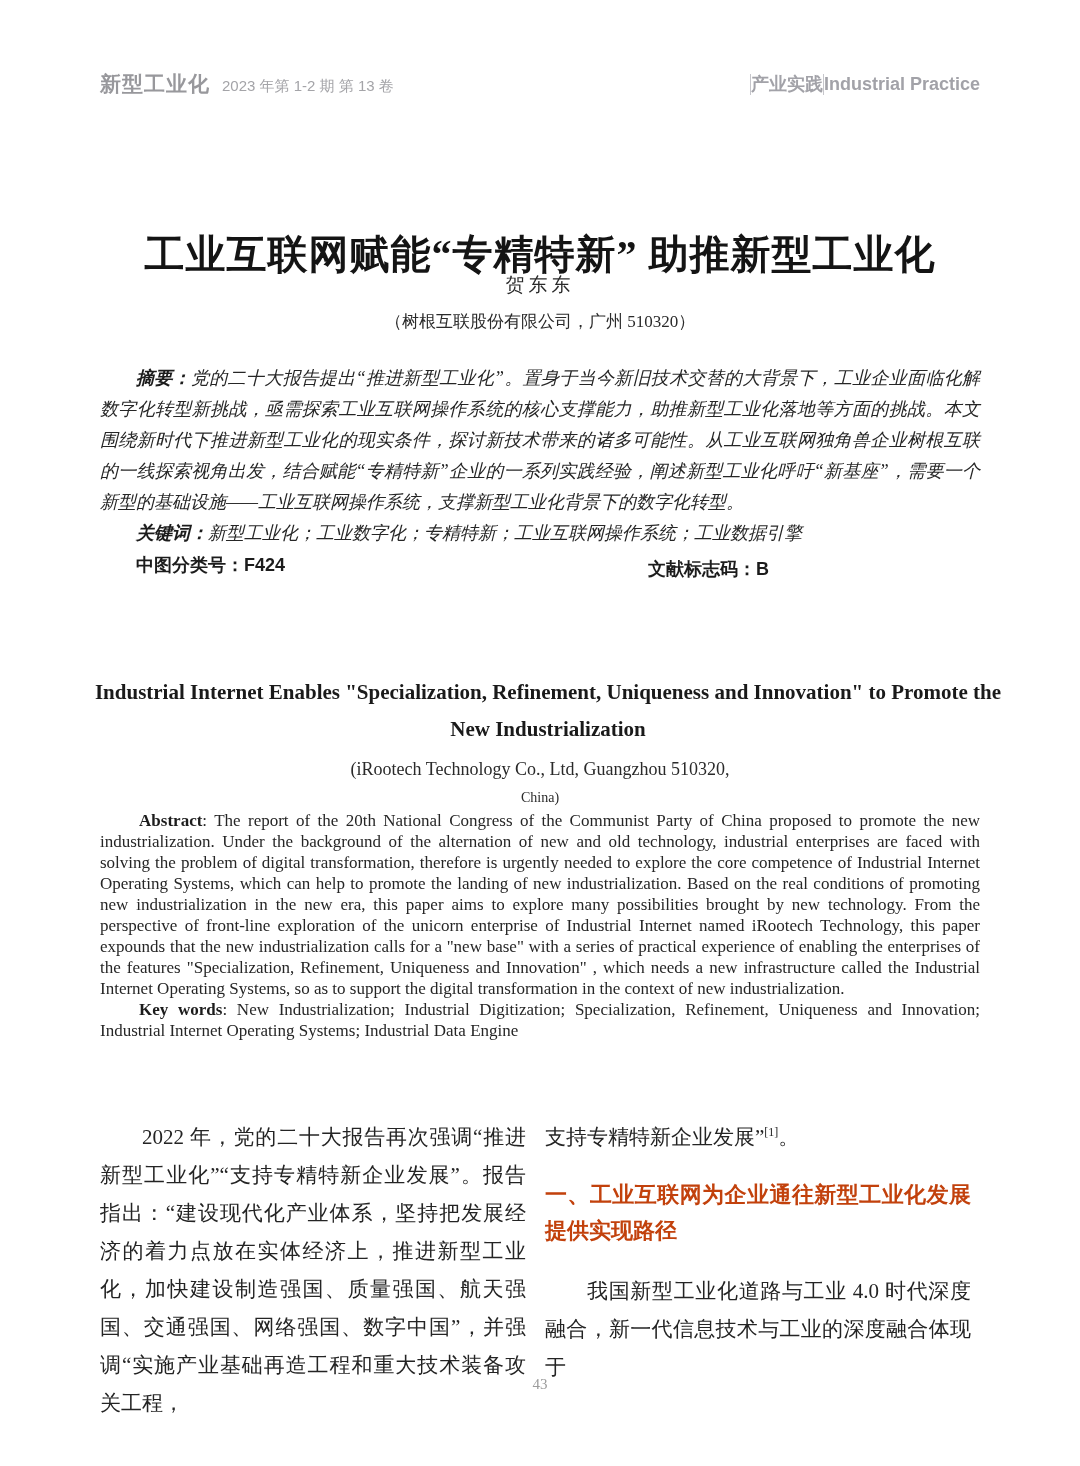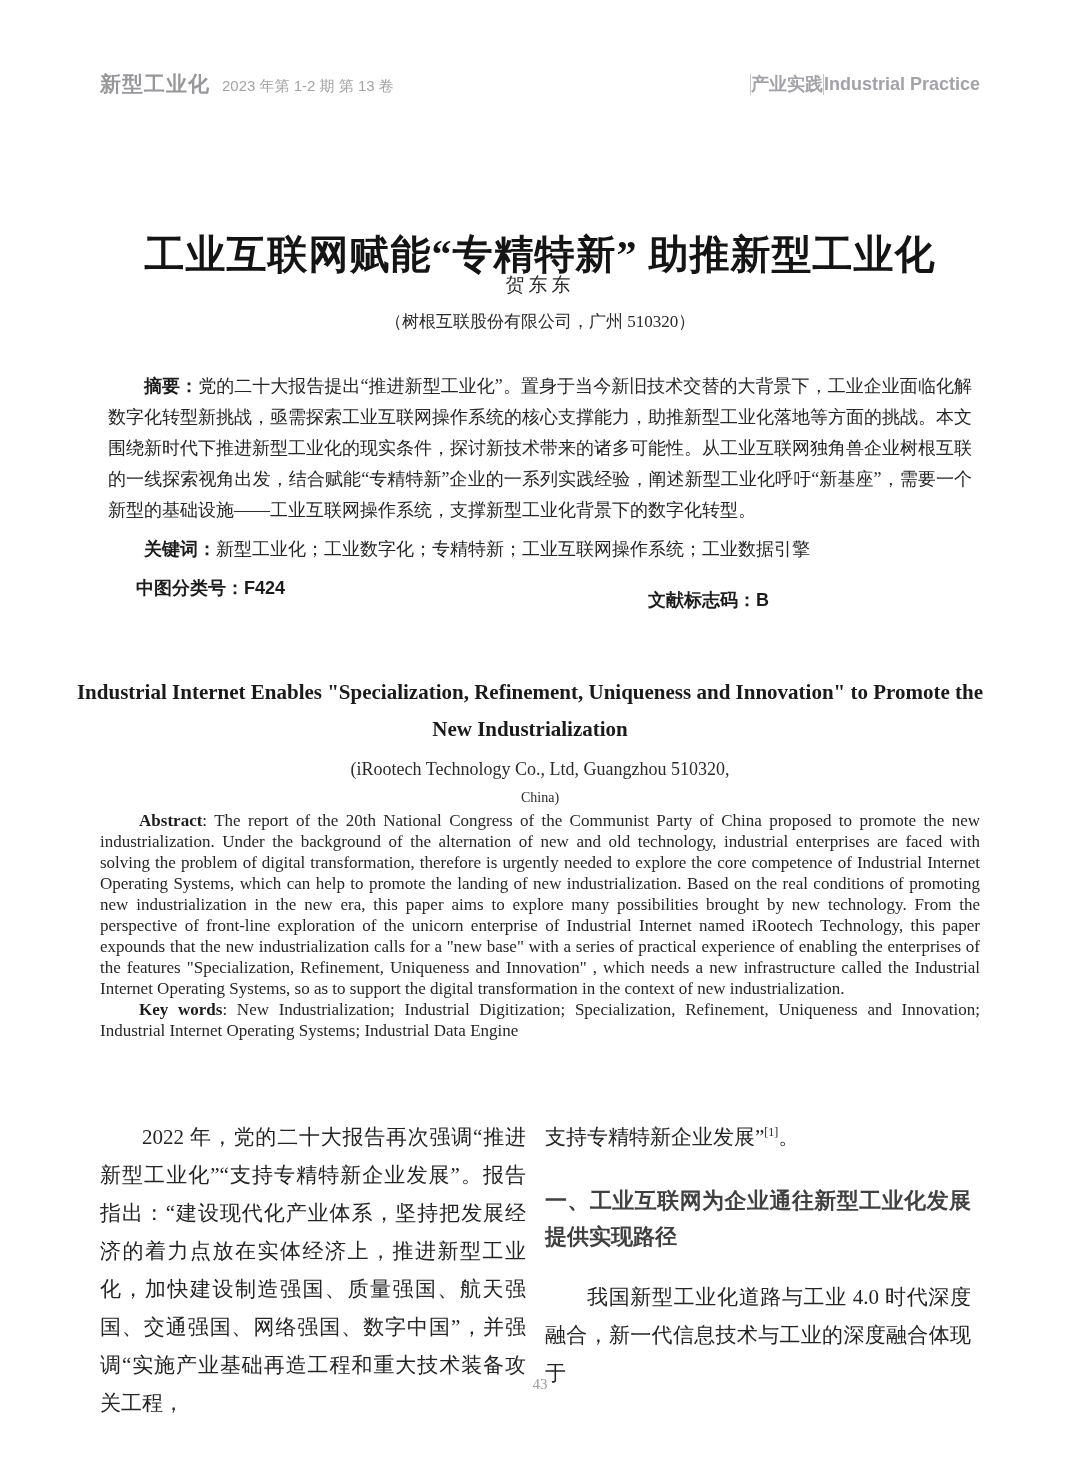--- a/index.html
+++ b/index.html
@@ -42,35 +42,35 @@
   }
   .centered-line { position:absolute; left:60px; width:960px; text-align:center; }
   .author-cn { top:272px; font-size:19px; color:#2a2a2a; letter-spacing:4px; }
   .affiliation-cn { top:310px; font-size:17px; color:#2a2a2a; }
 
   
   .cn-abstract-block {
     position:absolute; top:363px; left:100px; width:880px;
     font-size:18px; line-height:31px; text-align:justify; color:#262626;
   }
-  .para { margin:8px; text-indent:2em; }
+  .para { margin:0; text-indent:2em;font-style:italic; }
   .label-bold {
     font-family:"Liberation Sans", sans-serif;
     font-weight:bold; color:#1c1c1c;
   }
   .clc-row {
     position:relative; margin-top:1px; height:31px;
     font-family:"Liberation Sans", sans-serif; font-weight:bold; color:#1c1c1c;
   }
   .clc-left { margin-left:2em; }
-  .clc-right { position:absolute; left:548px; top:12px; }
+  .clc-right { position:absolute; left:548px; top:4px; }
 
   
   .title-en {
-    position:absolute; top:657px; left:60px; width:940px;
+    position:absolute; top:657px; left:78px; width:940px;
     text-align:center; font-weight:bold; font-size:21px; line-height:37px;
     color:#1a1a1a;
   }
   .author-en { top:727px; font-size:18px; color:#2a2a2a; }
   .affil-en-1 { top:759px; font-size:18px; color:#2a2a2a; }
   .affil-en-2 { top:790px; font-size:14px; color:#2a2a2a; }
 
   
   .en-abstract-block {
     position:absolute; top:810px; left:100px; width:880px;
@@ -85,22 +85,22 @@
   }
   .column {
     width:426px; font-size:21px; line-height:38px;
     text-align:justify; color:#242424;
   }
   .body-para { margin:0; text-indent:2em; }
   .no-indent { text-indent:0; }
   .section-heading {
     font-family:"Liberation Sans", sans-serif;
     font-weight:bold; font-size:22px; line-height:36px;
-    color:#404040; text-align:justify; text-indent:0;
-    margin:27px 0 23px 0;
+    color:#c2410c; text-align:justify; text-indent:0;
+    margin:21px 0 23px 0;
   }
   sup.ref { font-size:12px; line-height:0; vertical-align:super; }
 
   
   .footer-page-num {
     position:absolute; top:1376px; left:0; width:100%;
     text-align:center; font-size:15px; color:#9b9b9b;
   }
 </style>
 </head>

